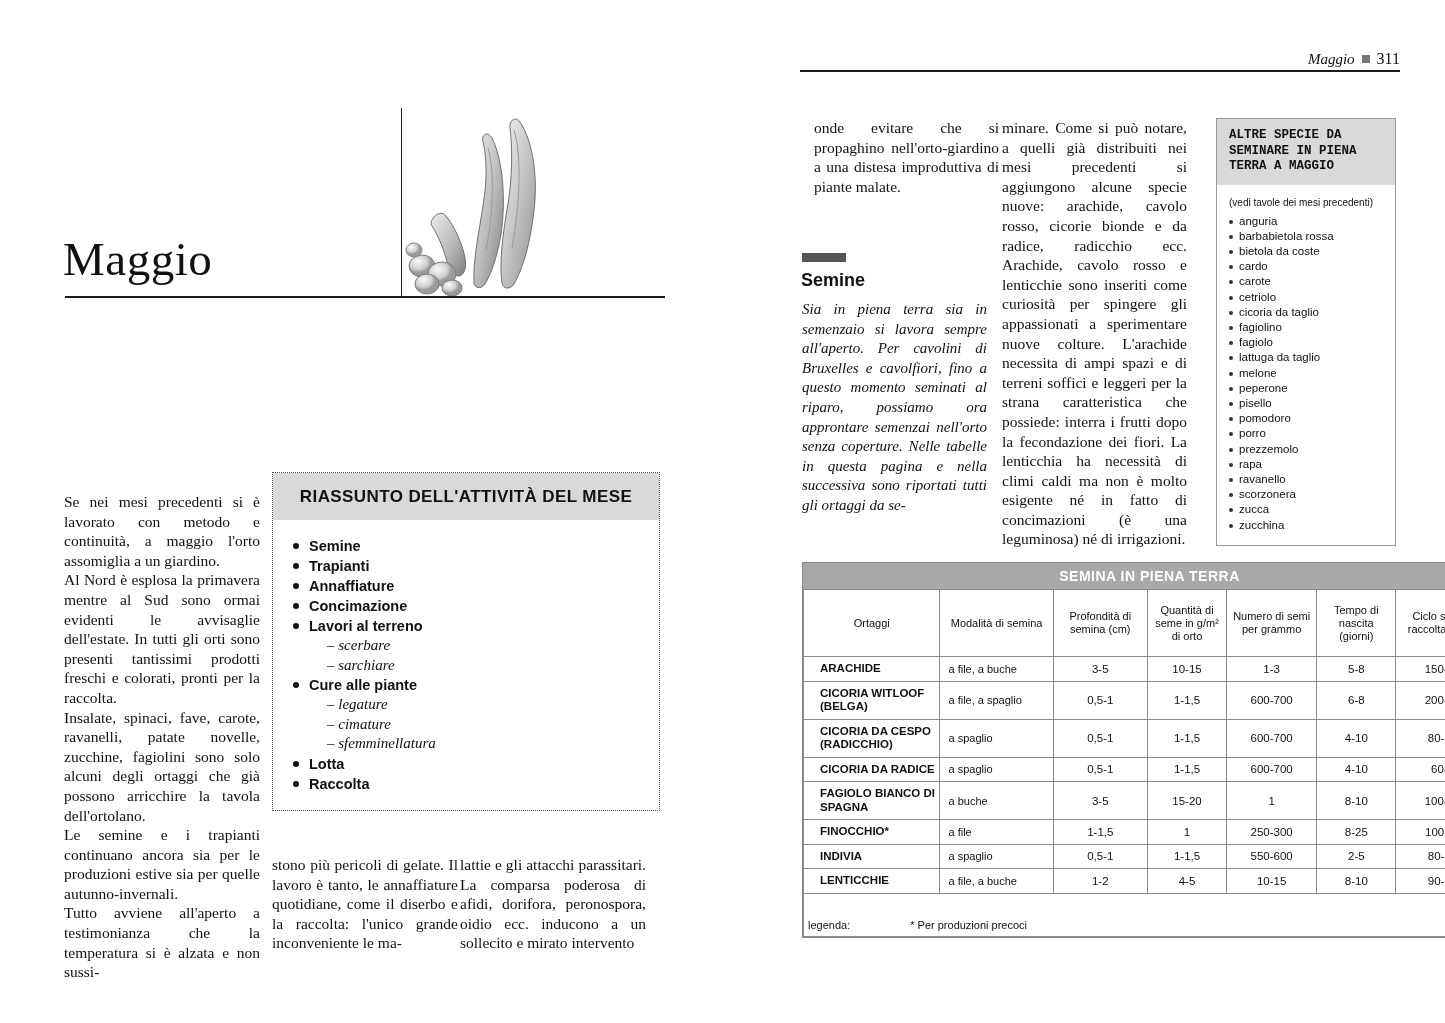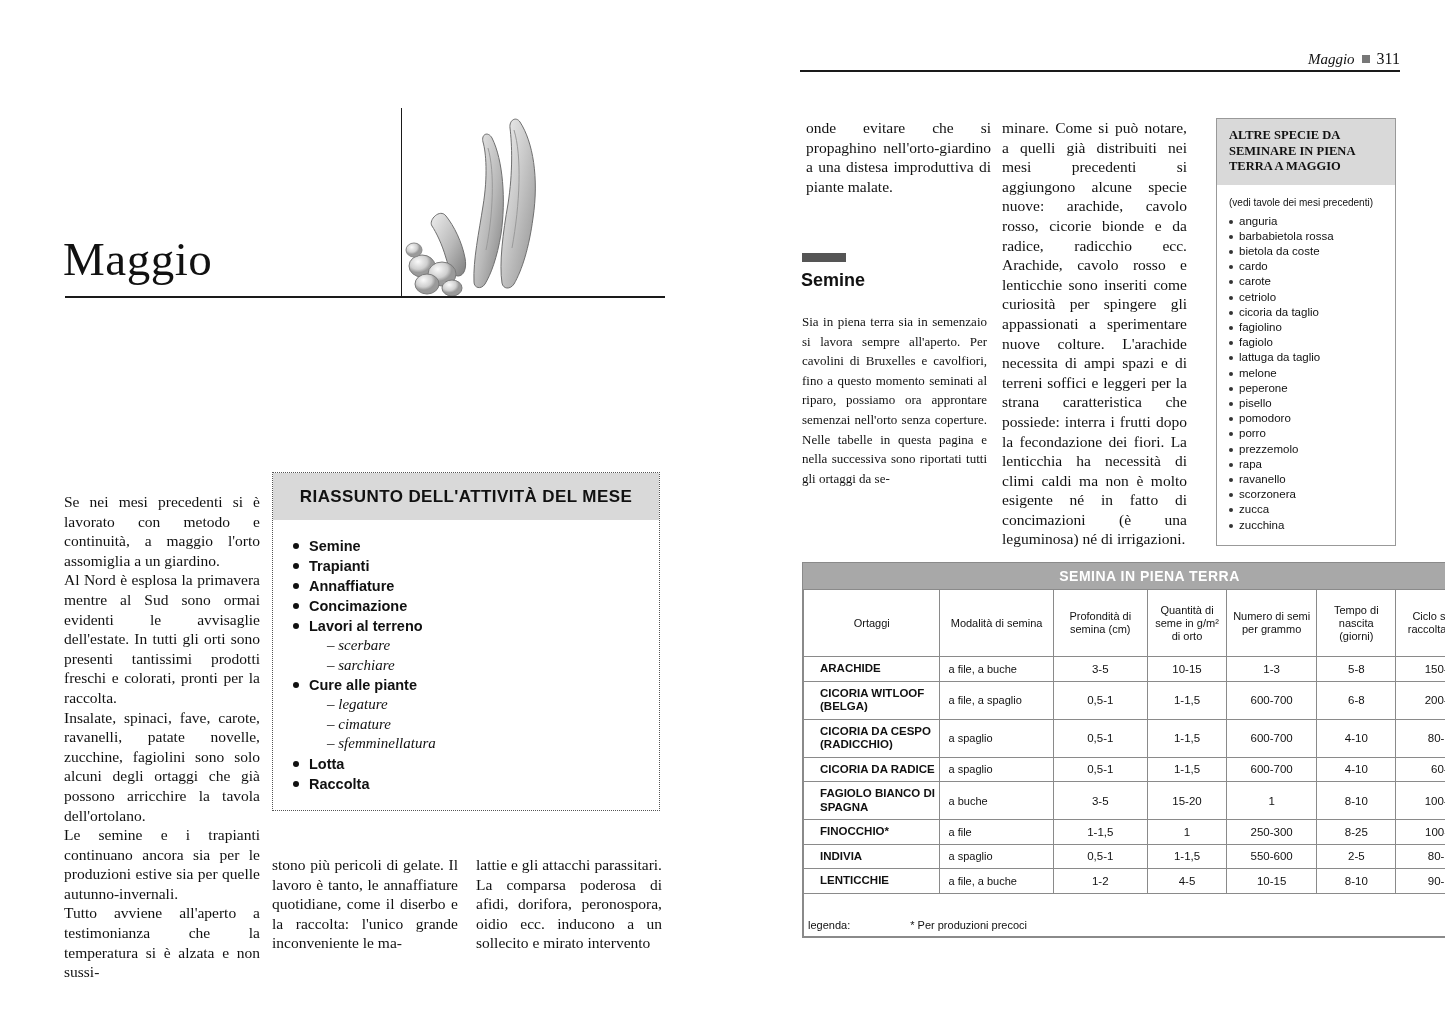--- a/index.html
+++ b/index.html
@@ -114,21 +114,21 @@
     line-height: 19.5px;
     color: #111;
     padding-left: 36px;
   }
 
   .bottom-cols {
     position: absolute;
     left: 272px; top: 855px;
     width: 390px;
     display: flex;
-    gap: 18px;
+    gap: 2px;
   }
   .bottom-cols .col {
     width: 186px;
     font-size: 15.5px;
     line-height: 19.6px;
     text-align: justify;
     color: #111;
   }
 
   
@@ -160,56 +160,56 @@
   }
   .header-num { font-family: "Liberation Serif", serif; font-size: 16px; }
 
   .rcol {
     position: absolute;
     font-size: 15.5px;
     line-height: 19.6px;
     text-align: justify;
     color: #111;
   }
-  .rcol-1 { left: 84px; top: 118px; width: 185px; }
+  .rcol-1 { left: 92px; top: 118px; width: 185px; }
   .rcol-2 { left: 280px; top: 118px; width: 185px; }
 
   .semine-mark {
     position: absolute;
     left: 80px; top: 253px;
     width: 44px; height: 9px;
     background: #555;
   }
   .semine-title {
     position: absolute;
     left: 79px; top: 270px;
     font-family: "Liberation Sans", sans-serif;
     font-weight: bold;
     font-size: 18px;
     color: #111;
   }
   .rcol-1b {
     position: absolute;
-    left: 80px; top: 312px; width: 185px;
-    font-size: 13px; line-height: 19.6px;
-    text-align: justify; color: #111;
+    left: 80px; top: 300px; width: 185px;
+    font-size: 15px; line-height: 19.6px;
+    text-align: justify; color: #111; font-style: italic;
   }
 
   .side-box {
     position: absolute;
     left: 494px; top: 118px;
     width: 180px;
     border: 1px solid #999;
     box-sizing: border-box;
     background: #fff;
   }
   .side-box-header {
     background: #d9d9d9;
     padding: 9px 10px 10px 12px;
-    font-family: Liberation Serif, serif;
+    font-family: Liberation Mono, monospace;
     font-weight: bold;
     font-size: 12.5px;
     line-height: 15.5px;
     color: #111;
   }
   .side-note {
     font-family: "Liberation Sans", sans-serif;
     font-size: 10px;
     color: #111;
     padding: 12px 10px 6px 12px;

